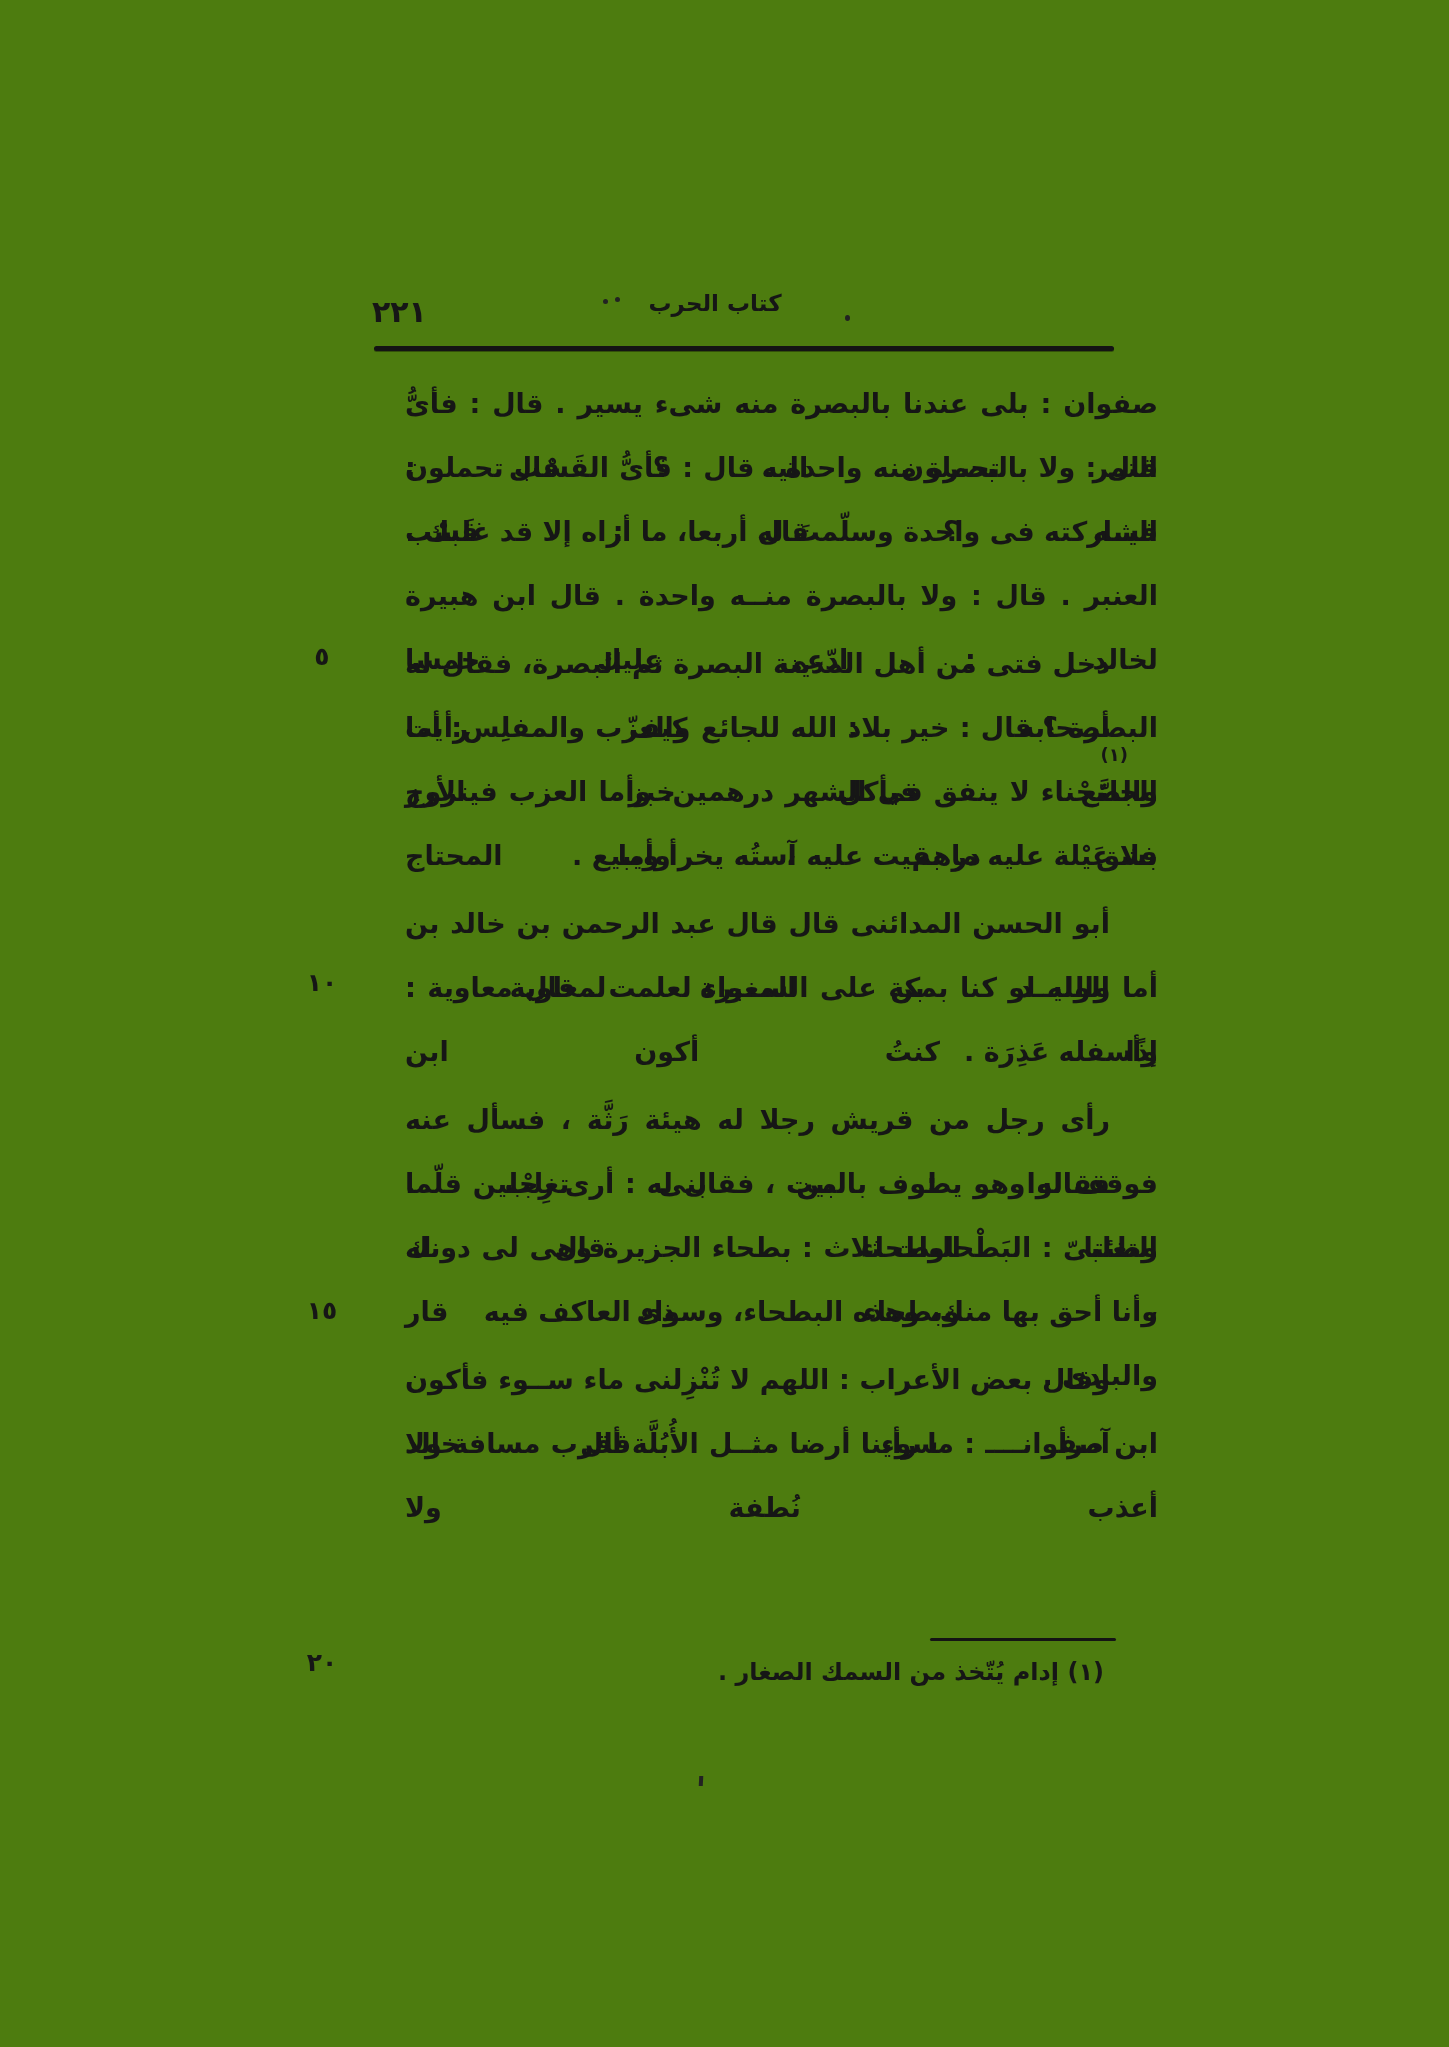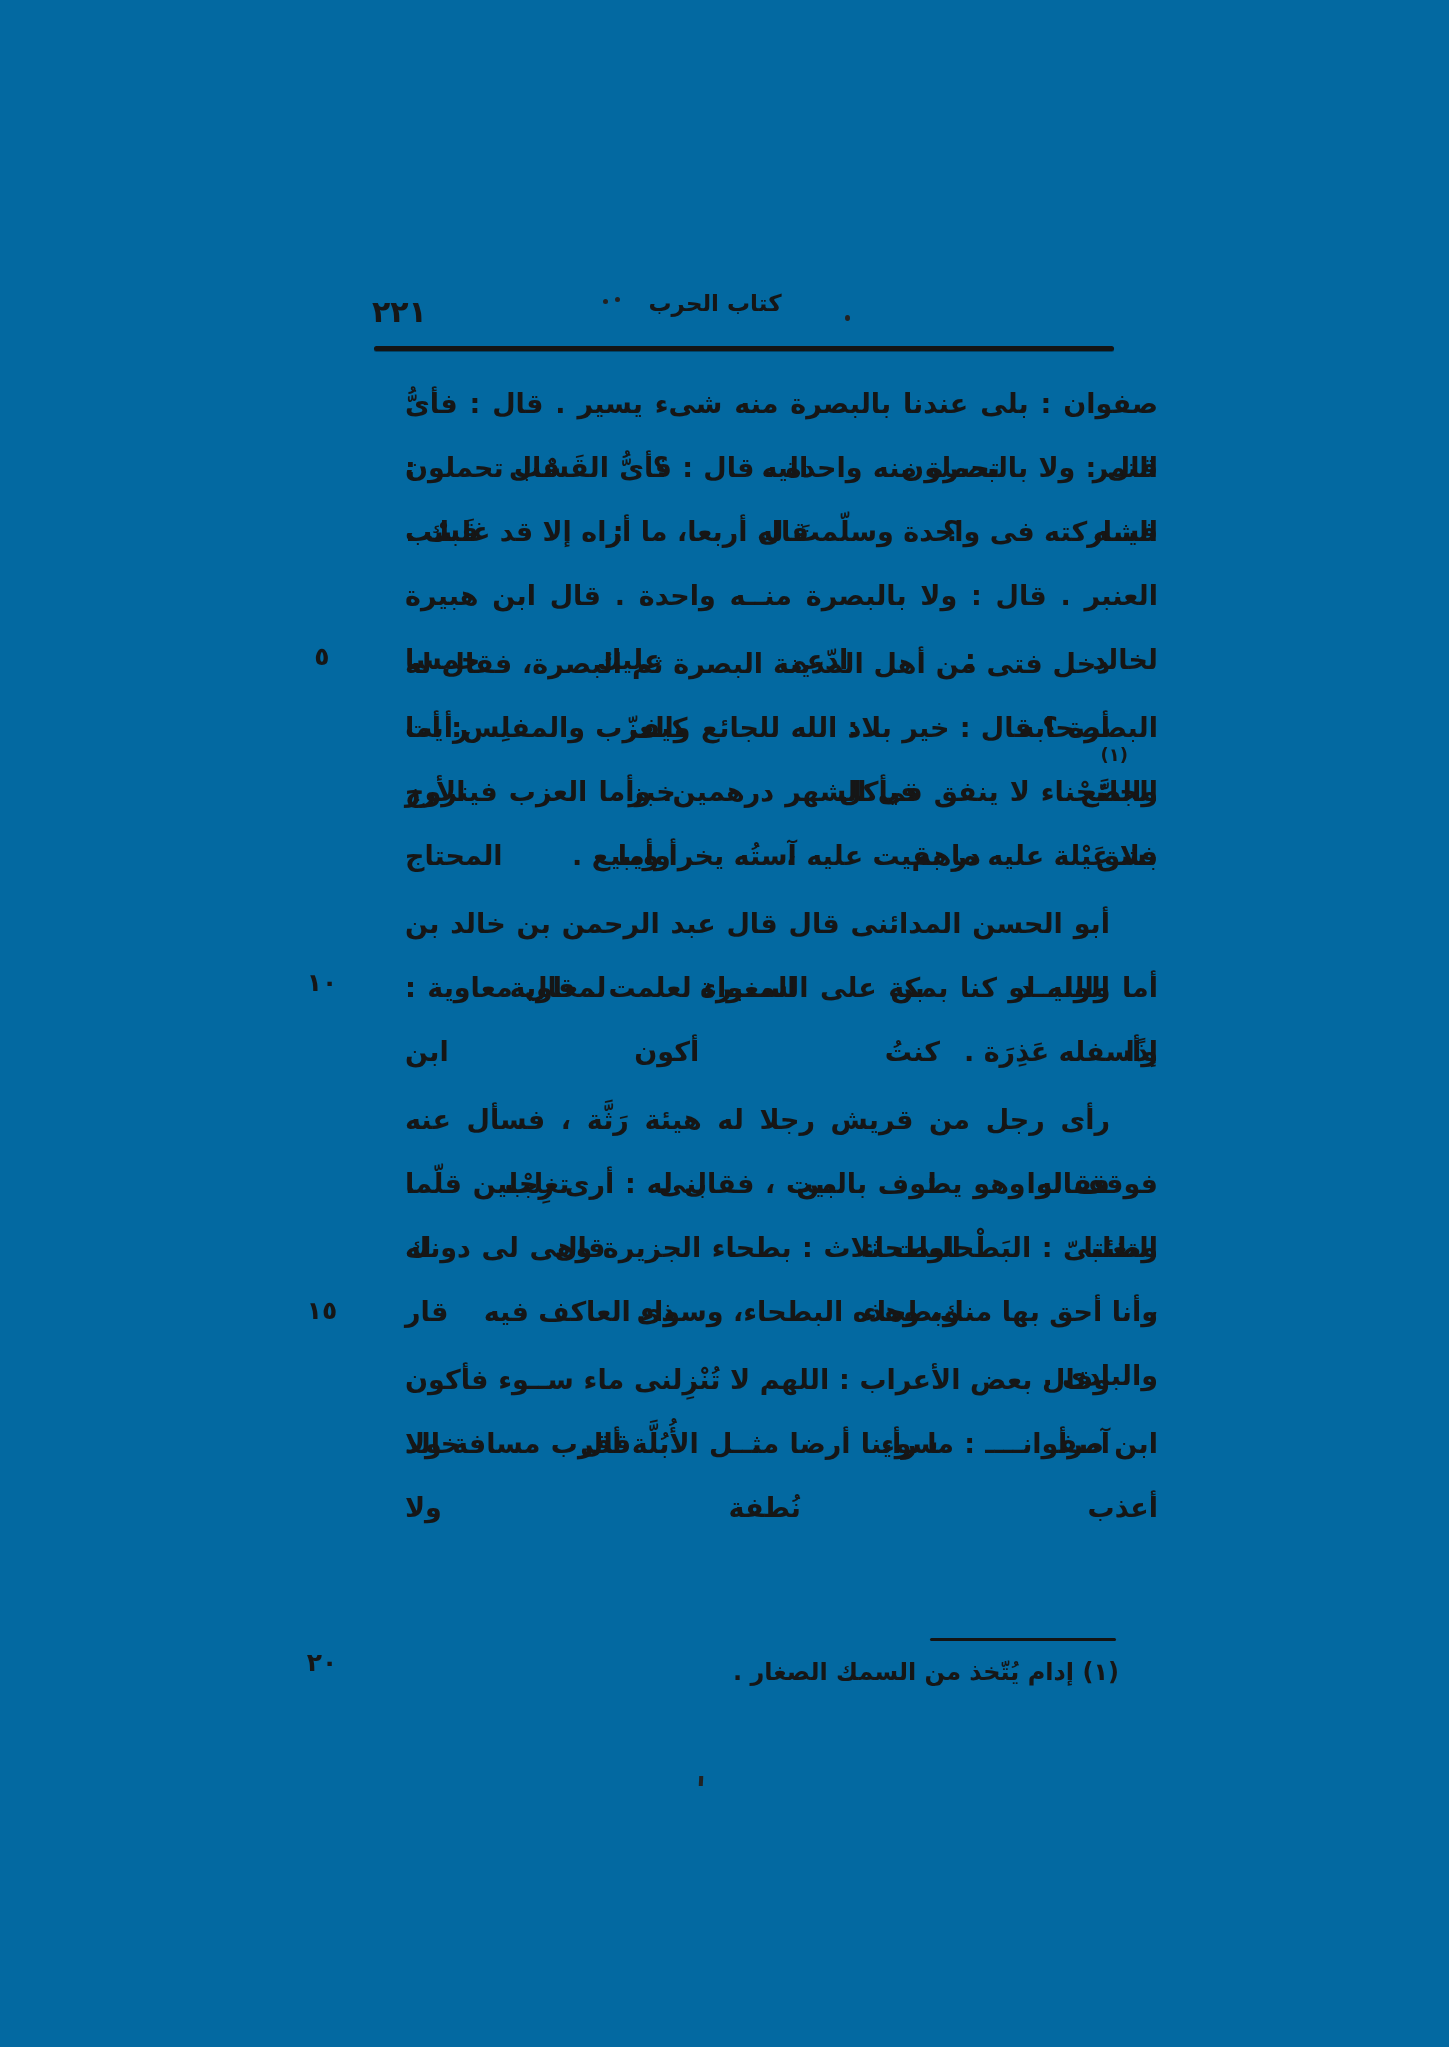--- a/index.html
+++ b/index.html
@@ -1,19 +1,19 @@
 <!DOCTYPE html>
 <html lang="ar"><head>
 <meta charset="utf-8">
 <style>
   html,body{margin:0;padding:0;background:#ffffff;}
   .page{
     position:relative;
     width:1449px;height:2047px;
-    background:#0369a1;
+    background:#4d7c0f;
     color:#161616;
     font-family:"DejaVu Sans",sans-serif;
     overflow:hidden;
   }
   
   .pageno{
     position:absolute;left:372px;top:294px;
     font-size:30px;font-weight:700;letter-spacing:2px;
   }
   .book-title{
@@ -63,21 +63,21 @@
   .mnum.m5{top:642px;}
   .mnum.m10{top:968px;}
   .mnum.m15{top:1296px;}
   .mnum.m20{top:1648px;}
   
   .fn-rule{
     position:absolute;left:930px;top:1638px;width:186px;height:3px;
     background:#141414;border-radius:2px;
   }
   .fn-text{
-    position:absolute;right:330px;top:1652px;
+    position:absolute;right:345px;top:1652px;
     direction:rtl;font-size:24px;font-weight:700;line-height:40px;
     text-align:right;
   }
   
   .artifact{position:absolute;background:#222;}
   .dot{border-radius:50%;}
   .a-title-dot1{left:603px;top:299px;width:5px;height:5px;}
   .a-title-dot2{left:615px;top:297px;width:5px;height:5px;}
   .a-mid-dot{left:845px;top:315px;width:5px;height:6px;}
   .a-bottom-tick{left:699px;top:1776px;width:4px;height:10px;transform:rotate(3deg);}

